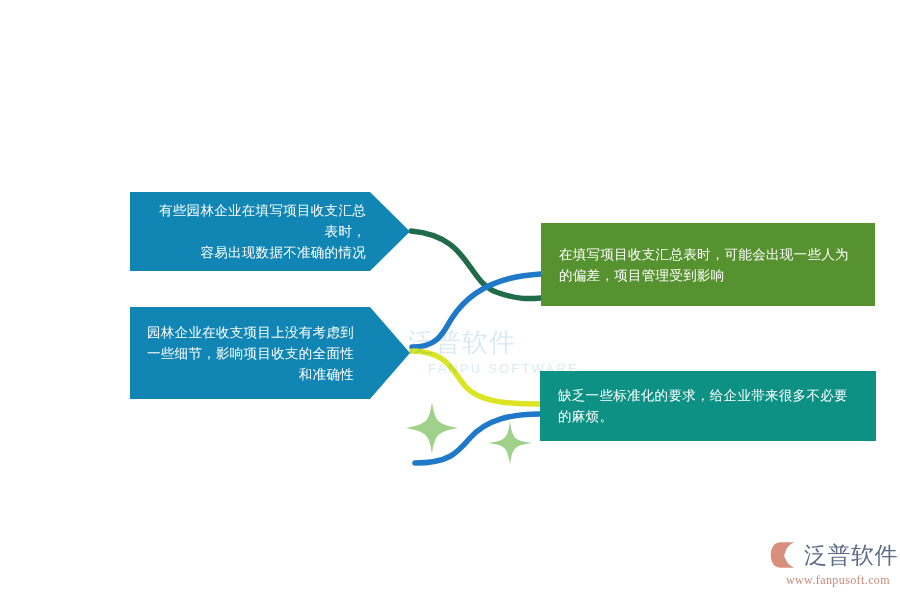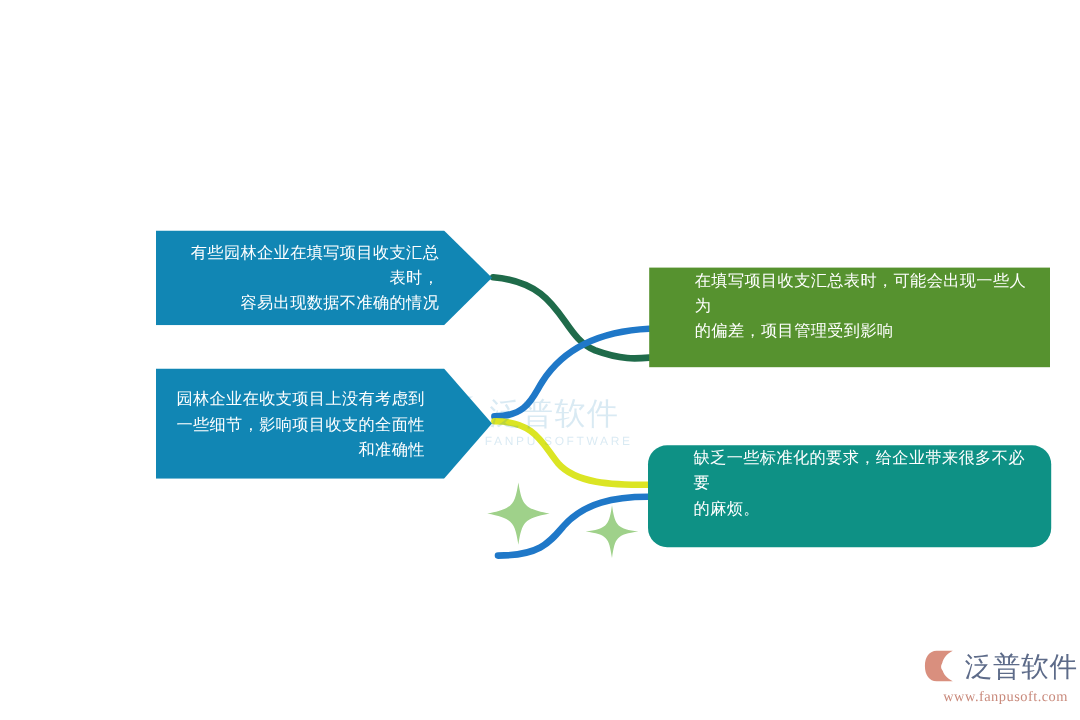--- a/index.html
+++ b/index.html
@@ -52,24 +52,24 @@
     flex: 0 0 auto;
   }
   .cw-name {
     font-size: 26px;
     color: #1a7fb8;
     letter-spacing: 1px;
     line-height: 1;
     white-space: nowrap;
   }
   .cw-sub {
-    font-size: 10px;
+    font-size: 13px;
     color: #1a7fb8;
     letter-spacing: 2.2px;
-    margin-left: 36px;
+    margin-left: 60px;
     margin-top: 2px;
     white-space: nowrap;
   }
   
   .arrow-block {
     position: absolute;
     box-sizing: border-box;
     display: flex;
     align-items: center;
     color: #ffffff;
@@ -95,39 +95,37 @@
   #arrow-2 { left: 130px; top: 307px;  width: 280px; height: 92px; }
   #arrow-2 .arrow-text { padding-left: 17px; padding-right: 44px; }
   #arrow-3 { left: 130px; top: 423px;  width: 285px; height: 80px; align-items: flex-start; }
   #arrow-3 .arrow-text { padding-left: 17px; padding-right: 44px; padding-top: 9px; }
 
   
   .rect-block {
     position: absolute;
     box-sizing: border-box;
     display: flex;
-    align-items: flex-start;
+    align-items: center;
     color: #ffffff;
-    padding-left: 20px;
   }
   .rect-text {
     font-size: 13.5px;
     line-height: 21px;
     letter-spacing: 0.3px;
     padding: 0 18px;
     white-space: pre-line;
   }
   #rect-1 {
     left: 541px; top: 223px; width: 334px; height: 83px;
     background: #56922f;
   }
   #rect-2 {
-    left: 540px; top: 371px; width: 336px; height: 85px;
+    left: 540px; top: 371px; width: 336px; height: 70px;
     background: #0e9185;
-    border-radius: 16px;
   }
 
   
   .brand-logo {
     position: absolute;
     left: 770px;
     top: 540px;
     width: 120px;
     height: 48px;
   }

